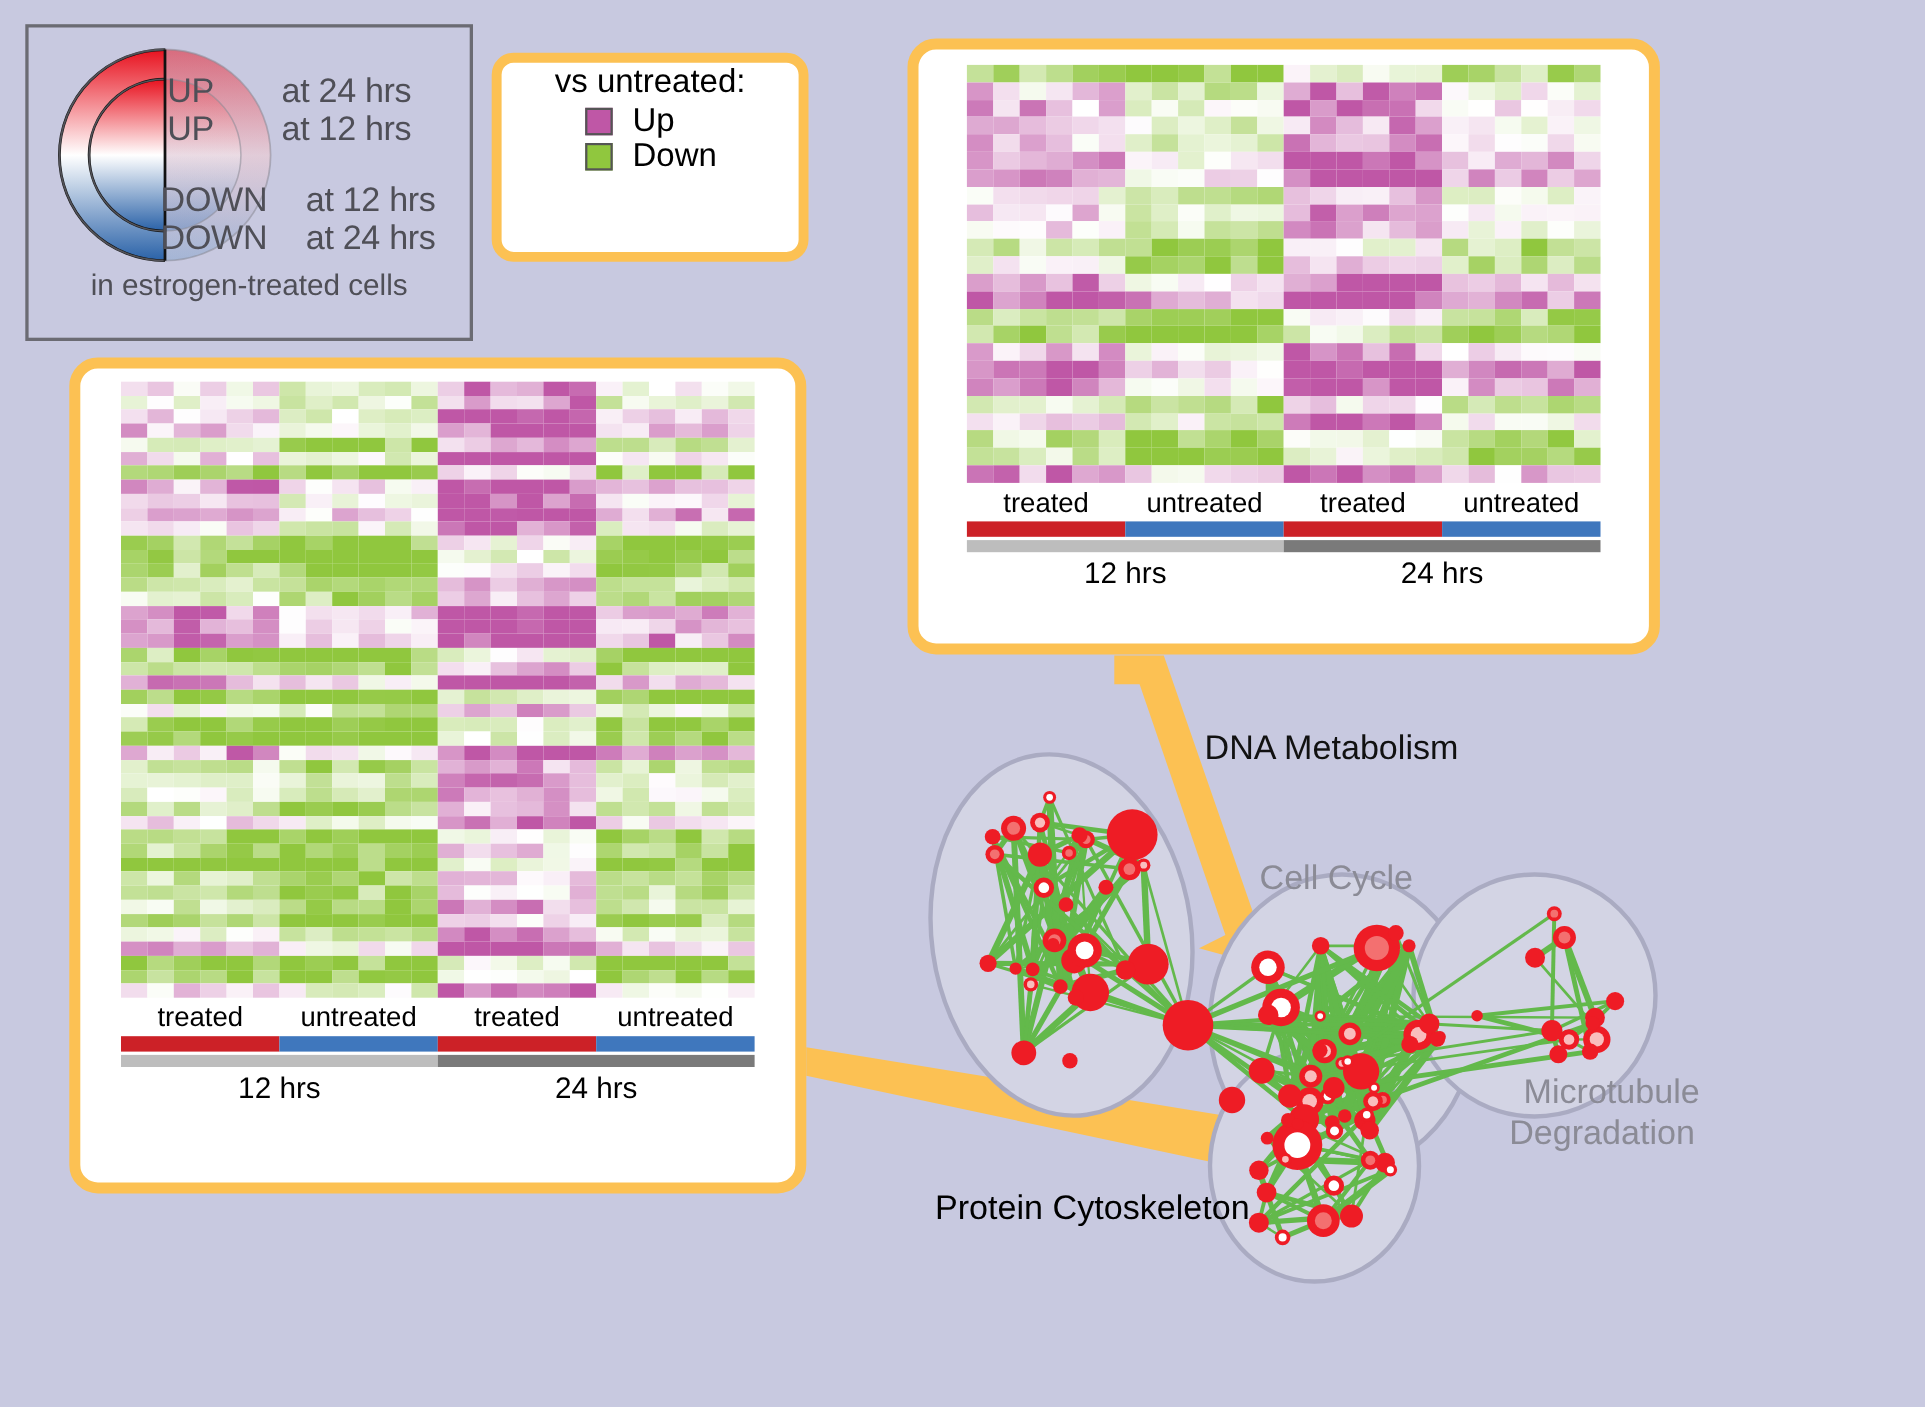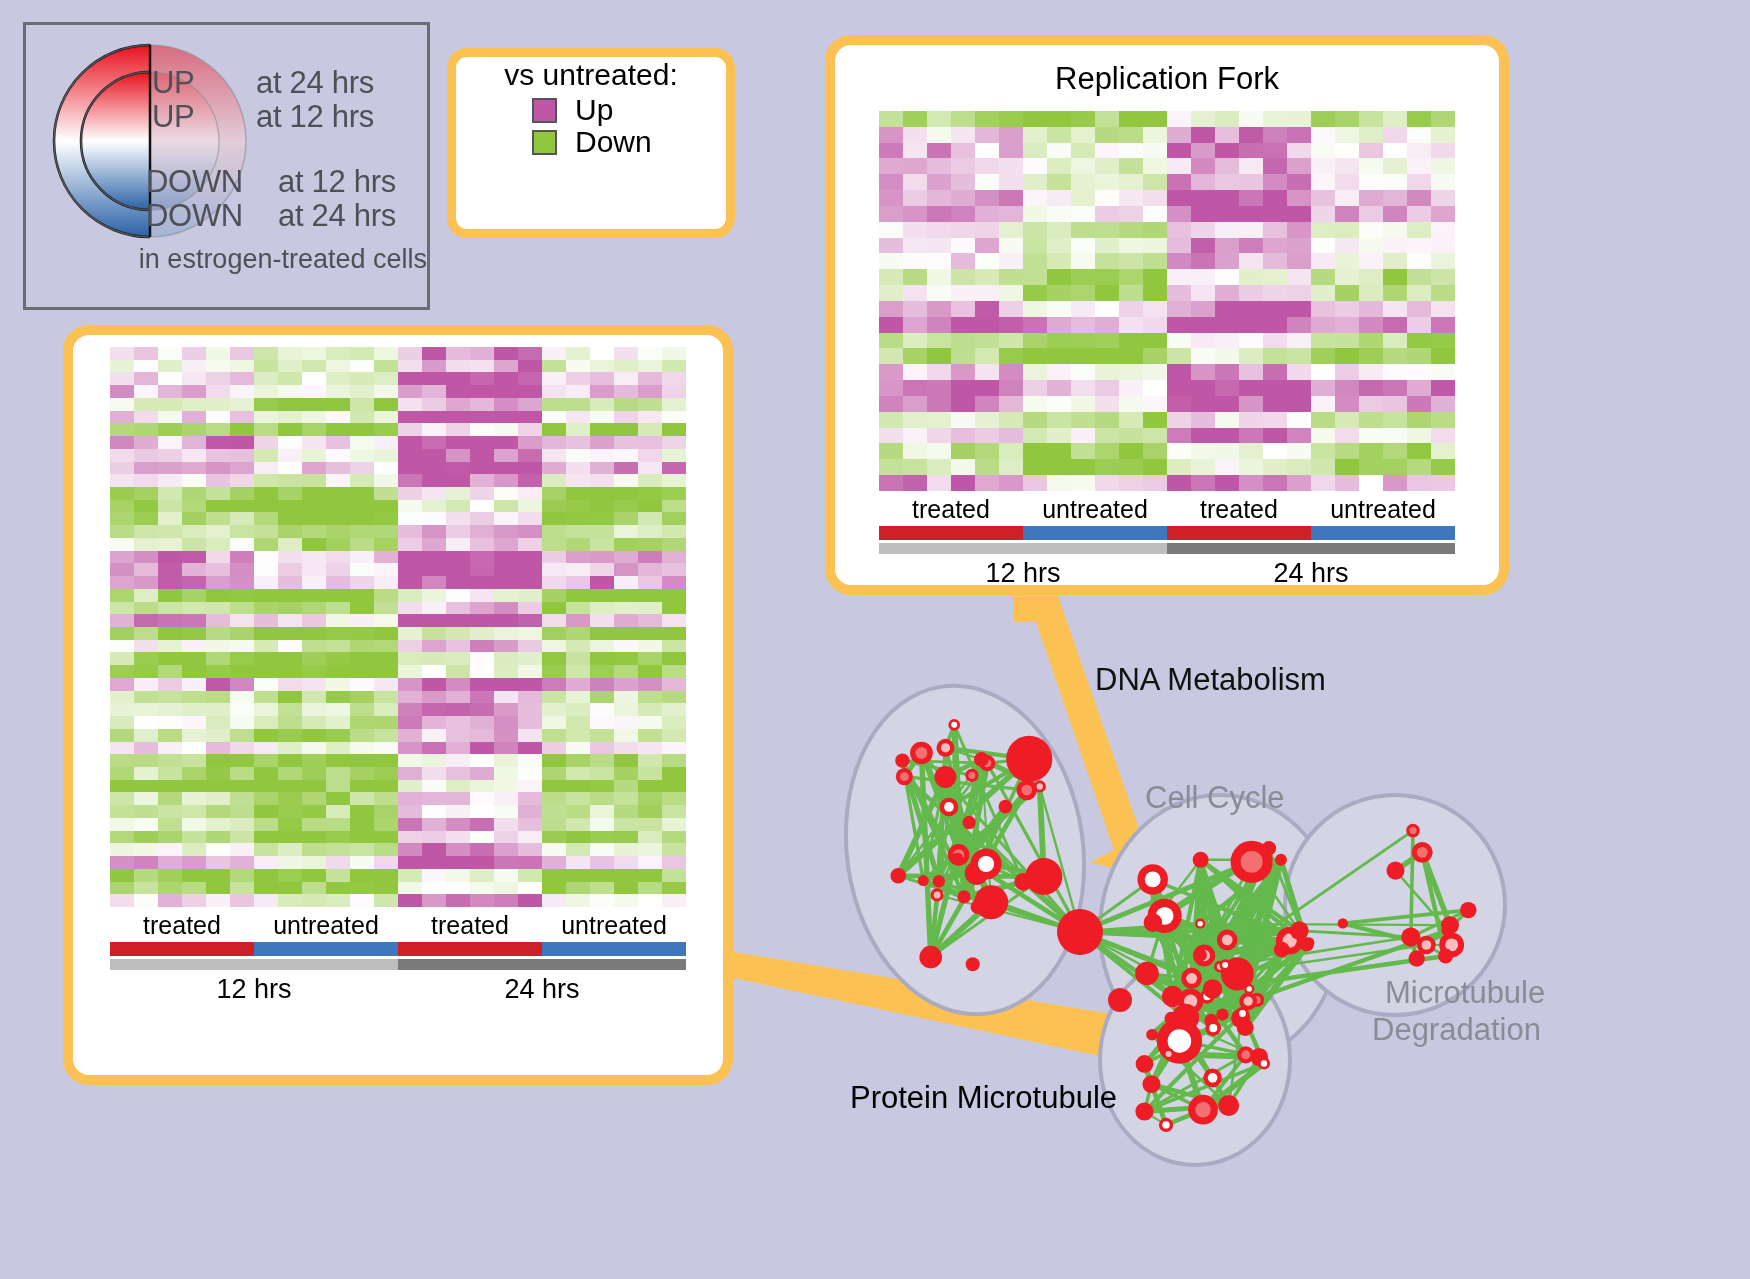--- a/index.html
+++ b/index.html
@@ -128,37 +128,36 @@
 
   <div class="ring-label" style="left:126px;top:40px;">UP</div>
   <div class="ring-label" style="left:230px;top:40px;">at 24 hrs</div>
   <div class="ring-label" style="left:126px;top:74px;">UP</div>
   <div class="ring-label" style="left:230px;top:74px;">at 12 hrs</div>
   <div class="ring-label" style="left:120px;top:139px;">DOWN</div>
   <div class="ring-label" style="left:252px;top:139px;">at 12 hrs</div>
   <div class="ring-label" style="left:120px;top:173px;">DOWN</div>
   <div class="ring-label" style="left:252px;top:173px;">at 24 hrs</div>
 
-  <div class="ring-caption" style="top:218px;text-align:right;">in estrogen-treated cells</div>
+  <div class="ring-caption" style="top:218px;">in estrogen-treated cells</div>
 </div>
 
 <div class="abs" id="updown-legend">
   <div class="ul-title" style="margin-top:0;">vs untreated:</div>
   <div class="ul-row">
     <span class="swatch" id="sw-up" style="background: rgb(191, 87, 166);"></span>
     <span class="t">Up</span>
   </div>
   <div class="ul-row">
     <span class="swatch" id="sw-down" style="background: rgb(144, 199, 62);"></span>
     <span class="t">Down</span>
   </div>
 </div>
 
 <div class="abs panel" id="panel-rf" style="left:825px;top:35px;width:684px;height:560px;">
-  <div class="panel-title" style="margin-top:16px;">Replication Fork</div>
   <div id="hm-rf" class="hm" style="margin: 14px auto 0px; width: 576px; height: 380px; grid-template-columns: repeat(24, 1fr); grid-template-rows: repeat(24, 1fr);">
       <i style="background: rgb(196, 225, 153);"></i>
       <i style="background: rgb(160, 207, 90);"></i>
       <i style="background: rgb(211, 233, 178);"></i>
       <i style="background: rgb(189, 222, 141);"></i>
       <i style="background: rgb(162, 208, 94);"></i>
       <i style="background: rgb(154, 204, 79);"></i>
       <i style="background: rgb(144, 199, 62);"></i>
       <i style="background: rgb(144, 199, 62);"></i>
       <i style="background: rgb(150, 202, 72);"></i>
@@ -2293,14 +2292,14 @@
         <circle cx="473.9737723071149" cy="463.47934754583895" r="6.145598792470992" fill="#ee1c25"></circle>
         <circle cx="473.9737723071149" cy="463.47934754583895" r="3.195711372084916" fill="#ffffff"></circle>
         <circle cx="290" cy="332" r="23" fill="#ee1c25"></circle>
         <circle cx="330" cy="400" r="12" fill="#ee1c25"></circle>
       </g>
   </svg>
   <div class="cluster-label cl-dark" style="left:305px;top:62px;">DNA Metabolism</div>
   <div class="cluster-label cl-grey" style="left:355px;top:180px;">Cell Cycle</div>
   <div class="cluster-label cl-grey" style="left:595px;top:375px;">Microtubule</div>
   <div class="cluster-label cl-grey" style="left:582px;top:412px;">Degradation</div>
-  <div class="cluster-label cl-black" style="left:60px;top:479px;">Protein Microtubule</div>
+  <div class="cluster-label cl-black" style="left:60px;top:479px;">Protein Cytoskeleton</div>
 </div>
 
 </body></html>

